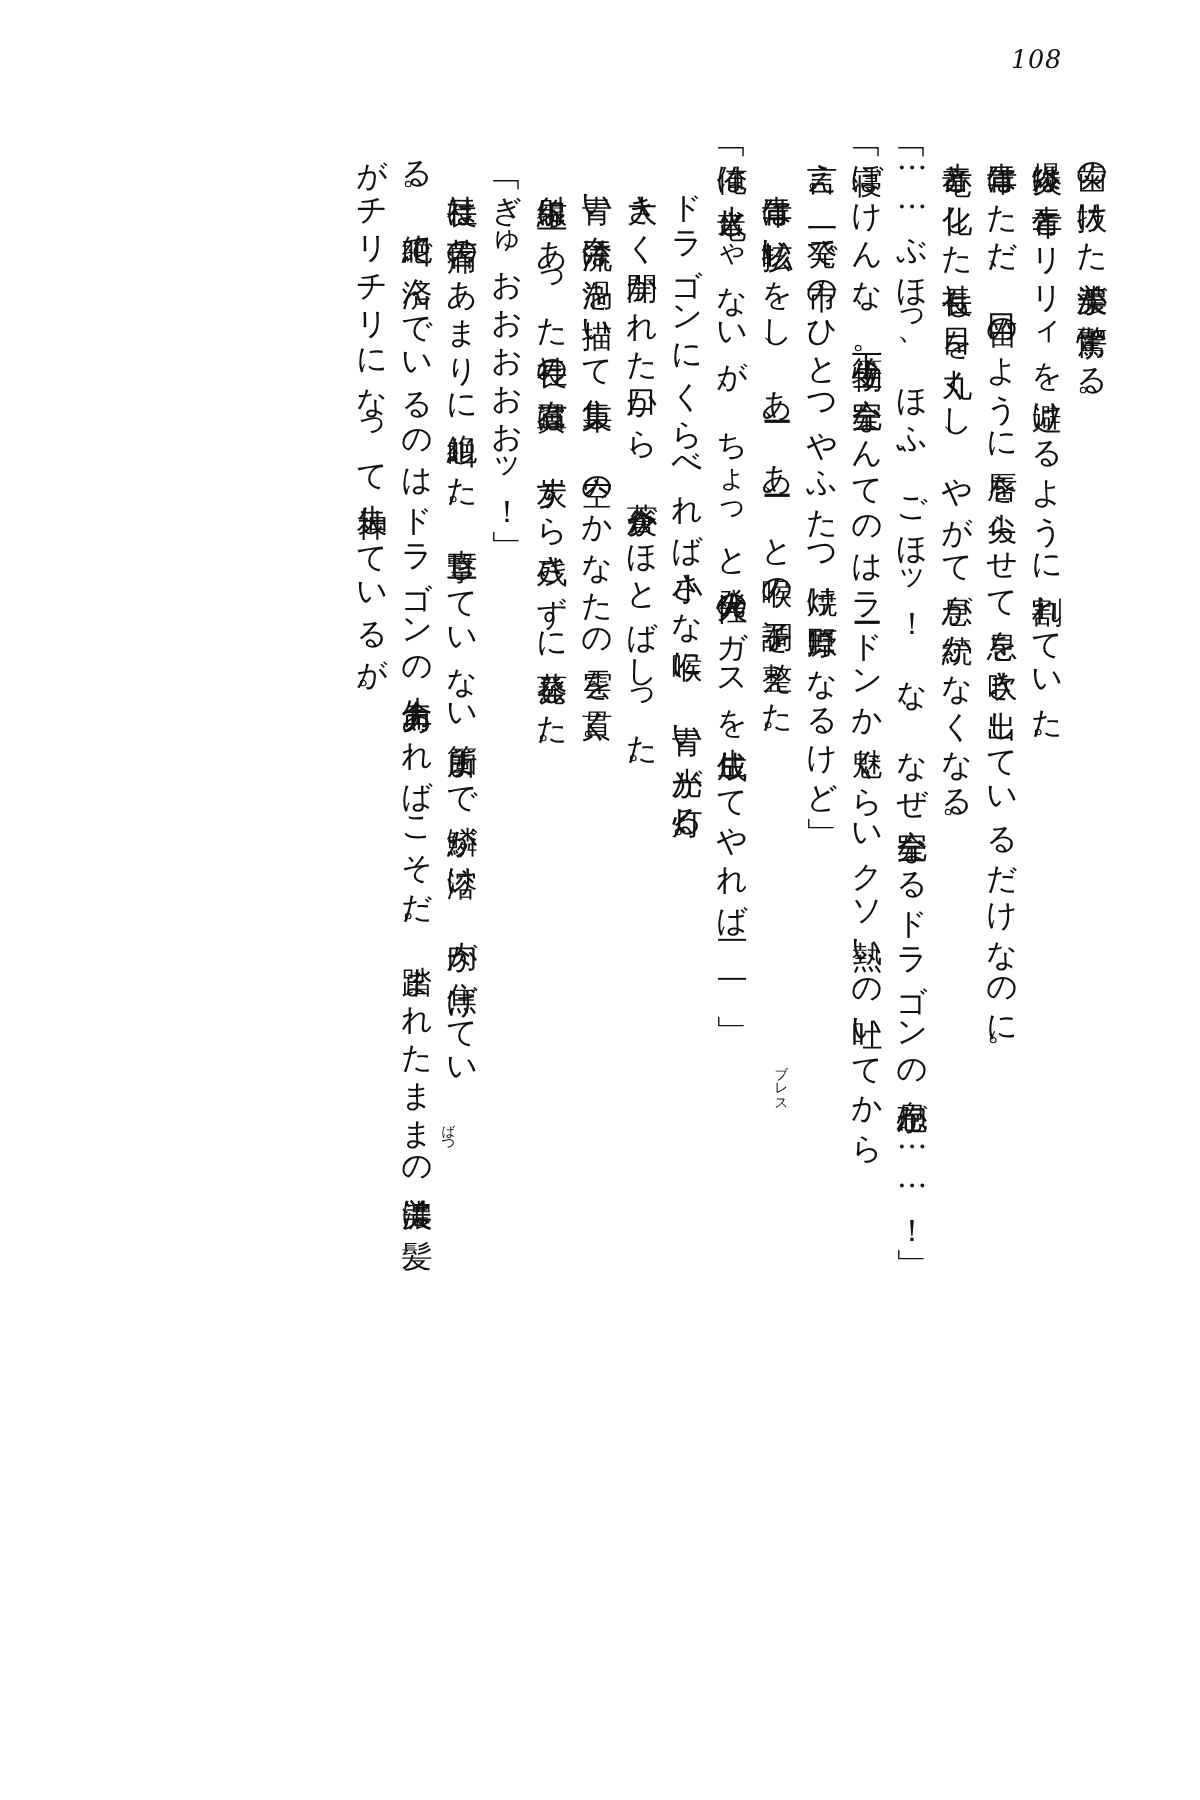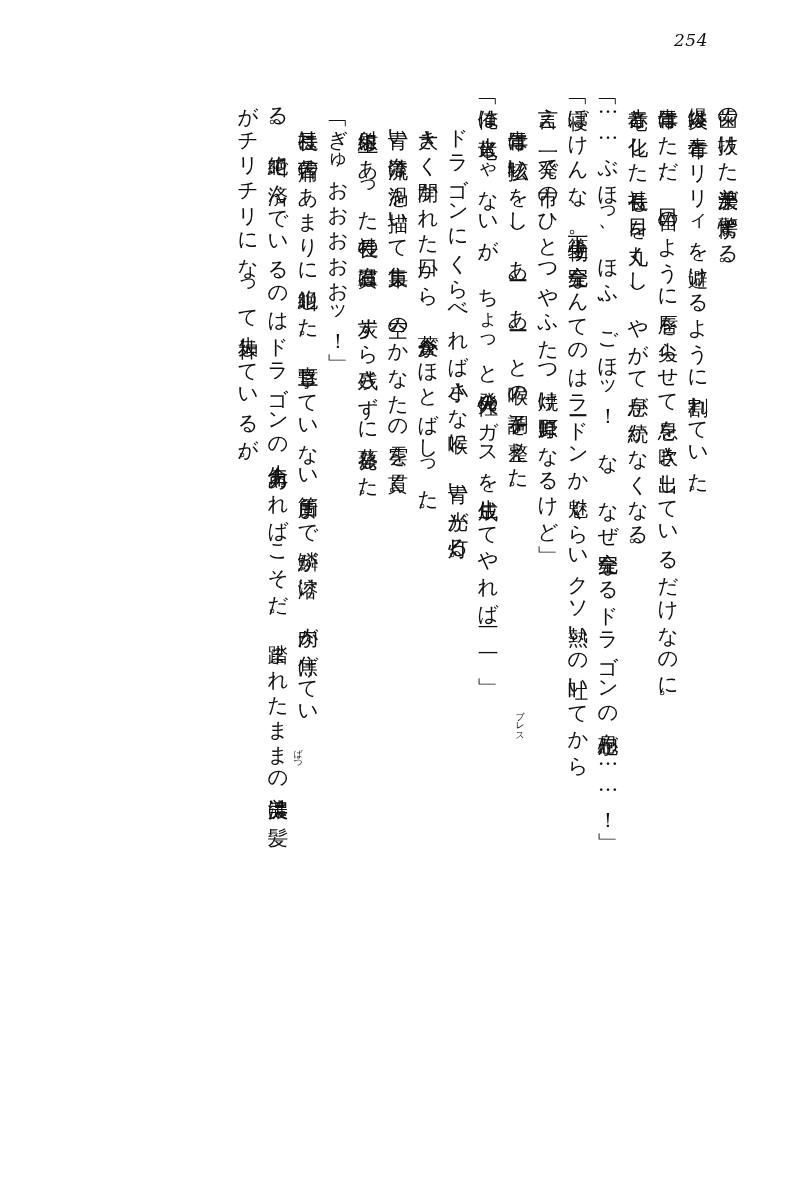--- a/index.html
+++ b/index.html
@@ -82,21 +82,21 @@
     color: #111;
   }
   #ruby-bure { top: 704px; right: 276px; }
   #ruby-batsu { top: 742px; right: 498px; }
 </style>
 </head>
 <body>
 
 <div id="page">
 
-  <div id="page-number">254</div>
+  <div id="page-number">108</div>
 
   <div id="body-text">
     <div class="col">歯の抜けた美濃が驚愕する。</div>
     <div class="col">爆炎は青年とリリィを避けるように割れていた。</div>
     <div class="col">青年はただ、口笛のように唇を尖らせて息を吹き出しているだけなのに。</div>
     <div class="col">赤竜と化した社長も目を丸くし、やがて息が続かなくなる。</div>
     <div class="col">「……ぶほっ、ほふ、ごほッ！　な、なぜ完全なるドラゴンの息砲が……！」</div>
     <div class="col">「寝ぼけんな、下等生物。完全なんてのはラードンか魅ぐらいクソ熱いの吐いてから</div>
     <div class="col">言え。一発で市のひとつやふたつ焼け野原になるけど」</div>
     <div class="col indent">青年は咳払いをし、あー、あー、と喉の調子を整えた。</div>

